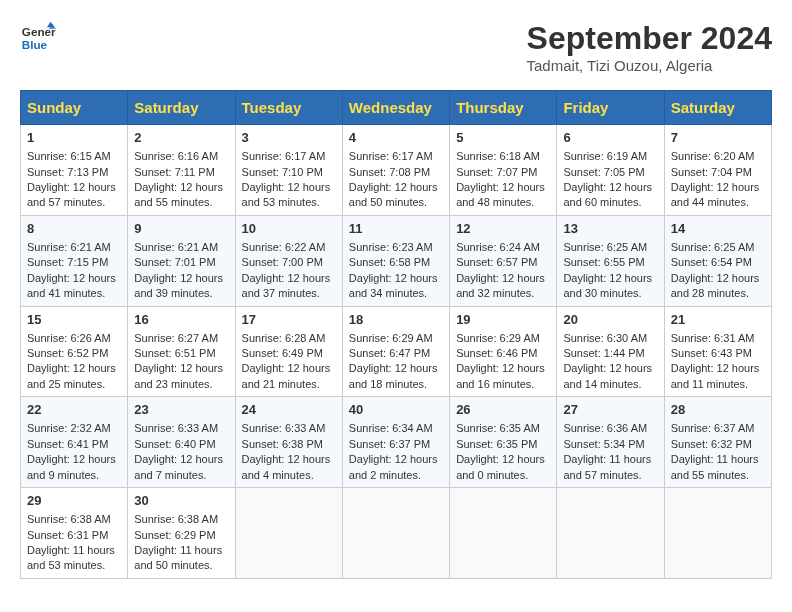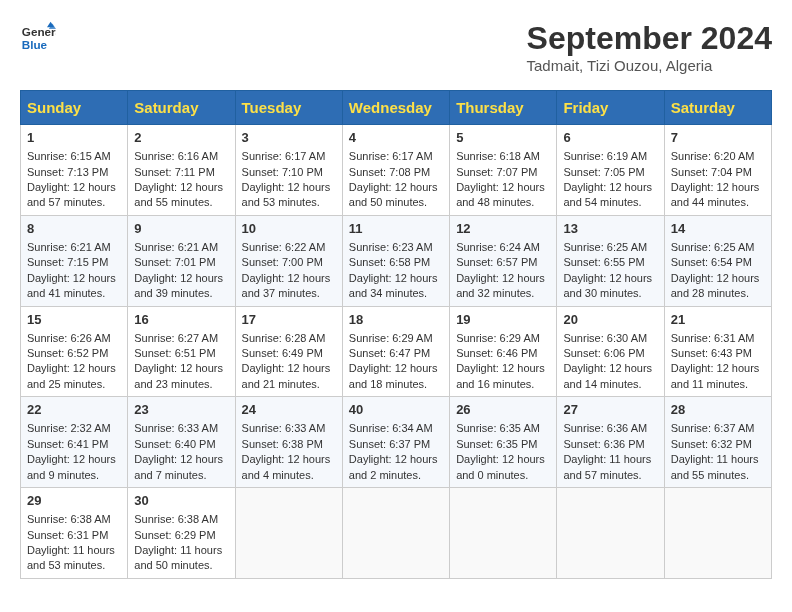--- a/index.html
+++ b/index.html
@@ -103,48 +103,48 @@
         <th>Saturday</th>
       </tr>
   </thead>
   <tbody>
   <tr>
         <td><span class="day-num">1</span><span>Sunrise: 6:15 AM</span><br><span>Sunset: 7:13 PM</span><br><span>Daylight: 12 hours</span><br><span>and 57 minutes.</span></td>
         <td><span class="day-num">2</span><span>Sunrise: 6:16 AM</span><br><span>Sunset: 7:11 PM</span><br><span>Daylight: 12 hours</span><br><span>and 55 minutes.</span></td>
         <td><span class="day-num">3</span><span>Sunrise: 6:17 AM</span><br><span>Sunset: 7:10 PM</span><br><span>Daylight: 12 hours</span><br><span>and 53 minutes.</span></td>
         <td><span class="day-num">4</span><span>Sunrise: 6:17 AM</span><br><span>Sunset: 7:08 PM</span><br><span>Daylight: 12 hours</span><br><span>and 50 minutes.</span></td>
         <td><span class="day-num">5</span><span>Sunrise: 6:18 AM</span><br><span>Sunset: 7:07 PM</span><br><span>Daylight: 12 hours</span><br><span>and 48 minutes.</span></td>
-        <td><span class="day-num">6</span><span>Sunrise: 6:19 AM</span><br><span>Sunset: 7:05 PM</span><br><span>Daylight: 12 hours</span><br><span>and 54 minutes.</span></td>
+        <td><span class="day-num">6</span><span>Sunrise: 6:19 AM</span><br><span>Sunset: 7:05 PM</span><br><span>Daylight: 12 hours</span><br><span>and 60 minutes.</span></td>
         <td><span class="day-num">7</span><span>Sunrise: 6:20 AM</span><br><span>Sunset: 7:04 PM</span><br><span>Daylight: 12 hours</span><br><span>and 44 minutes.</span></td>
       </tr>
       <tr>
         <td><span class="day-num">8</span><span>Sunrise: 6:21 AM</span><br><span>Sunset: 7:15 PM</span><br><span>Daylight: 12 hours</span><br><span>and 41 minutes.</span></td>
         <td><span class="day-num">9</span><span>Sunrise: 6:21 AM</span><br><span>Sunset: 7:01 PM</span><br><span>Daylight: 12 hours</span><br><span>and 39 minutes.</span></td>
         <td><span class="day-num">10</span><span>Sunrise: 6:22 AM</span><br><span>Sunset: 7:00 PM</span><br><span>Daylight: 12 hours</span><br><span>and 37 minutes.</span></td>
         <td><span class="day-num">11</span><span>Sunrise: 6:23 AM</span><br><span>Sunset: 6:58 PM</span><br><span>Daylight: 12 hours</span><br><span>and 34 minutes.</span></td>
         <td><span class="day-num">12</span><span>Sunrise: 6:24 AM</span><br><span>Sunset: 6:57 PM</span><br><span>Daylight: 12 hours</span><br><span>and 32 minutes.</span></td>
         <td><span class="day-num">13</span><span>Sunrise: 6:25 AM</span><br><span>Sunset: 6:55 PM</span><br><span>Daylight: 12 hours</span><br><span>and 30 minutes.</span></td>
         <td><span class="day-num">14</span><span>Sunrise: 6:25 AM</span><br><span>Sunset: 6:54 PM</span><br><span>Daylight: 12 hours</span><br><span>and 28 minutes.</span></td>
       </tr>
       <tr>
         <td><span class="day-num">15</span><span>Sunrise: 6:26 AM</span><br><span>Sunset: 6:52 PM</span><br><span>Daylight: 12 hours</span><br><span>and 25 minutes.</span></td>
         <td><span class="day-num">16</span><span>Sunrise: 6:27 AM</span><br><span>Sunset: 6:51 PM</span><br><span>Daylight: 12 hours</span><br><span>and 23 minutes.</span></td>
         <td><span class="day-num">17</span><span>Sunrise: 6:28 AM</span><br><span>Sunset: 6:49 PM</span><br><span>Daylight: 12 hours</span><br><span>and 21 minutes.</span></td>
         <td><span class="day-num">18</span><span>Sunrise: 6:29 AM</span><br><span>Sunset: 6:47 PM</span><br><span>Daylight: 12 hours</span><br><span>and 18 minutes.</span></td>
         <td><span class="day-num">19</span><span>Sunrise: 6:29 AM</span><br><span>Sunset: 6:46 PM</span><br><span>Daylight: 12 hours</span><br><span>and 16 minutes.</span></td>
-        <td><span class="day-num">20</span><span>Sunrise: 6:30 AM</span><br><span>Sunset: 6:06 PM</span><br><span>Daylight: 12 hours</span><br><span>and 14 minutes.</span></td>
+        <td><span class="day-num">20</span><span>Sunrise: 6:30 AM</span><br><span>Sunset: 1:44 PM</span><br><span>Daylight: 12 hours</span><br><span>and 14 minutes.</span></td>
         <td><span class="day-num">21</span><span>Sunrise: 6:31 AM</span><br><span>Sunset: 6:43 PM</span><br><span>Daylight: 12 hours</span><br><span>and 11 minutes.</span></td>
       </tr>
       <tr>
         <td><span class="day-num">22</span><span>Sunrise: 2:32 AM</span><br><span>Sunset: 6:41 PM</span><br><span>Daylight: 12 hours</span><br><span>and 9 minutes.</span></td>
         <td><span class="day-num">23</span><span>Sunrise: 6:33 AM</span><br><span>Sunset: 6:40 PM</span><br><span>Daylight: 12 hours</span><br><span>and 7 minutes.</span></td>
         <td><span class="day-num">24</span><span>Sunrise: 6:33 AM</span><br><span>Sunset: 6:38 PM</span><br><span>Daylight: 12 hours</span><br><span>and 4 minutes.</span></td>
         <td><span class="day-num">40</span><span>Sunrise: 6:34 AM</span><br><span>Sunset: 6:37 PM</span><br><span>Daylight: 12 hours</span><br><span>and 2 minutes.</span></td>
         <td><span class="day-num">26</span><span>Sunrise: 6:35 AM</span><br><span>Sunset: 6:35 PM</span><br><span>Daylight: 12 hours</span><br><span>and 0 minutes.</span></td>
-        <td><span class="day-num">27</span><span>Sunrise: 6:36 AM</span><br><span>Sunset: 6:36 PM</span><br><span>Daylight: 11 hours</span><br><span>and 57 minutes.</span></td>
+        <td><span class="day-num">27</span><span>Sunrise: 6:36 AM</span><br><span>Sunset: 5:34 PM</span><br><span>Daylight: 11 hours</span><br><span>and 57 minutes.</span></td>
         <td><span class="day-num">28</span><span>Sunrise: 6:37 AM</span><br><span>Sunset: 6:32 PM</span><br><span>Daylight: 11 hours</span><br><span>and 55 minutes.</span></td>
       </tr>
       <tr>
         <td><span class="day-num">29</span><span>Sunrise: 6:38 AM</span><br><span>Sunset: 6:31 PM</span><br><span>Daylight: 11 hours</span><br><span>and 53 minutes.</span></td>
         <td><span class="day-num">30</span><span>Sunrise: 6:38 AM</span><br><span>Sunset: 6:29 PM</span><br><span>Daylight: 11 hours</span><br><span>and 50 minutes.</span></td>
         <td class="empty-cell"></td>
         <td class="empty-cell"></td>
         <td class="empty-cell"></td>
         <td class="empty-cell"></td>
         <td class="empty-cell"></td>

